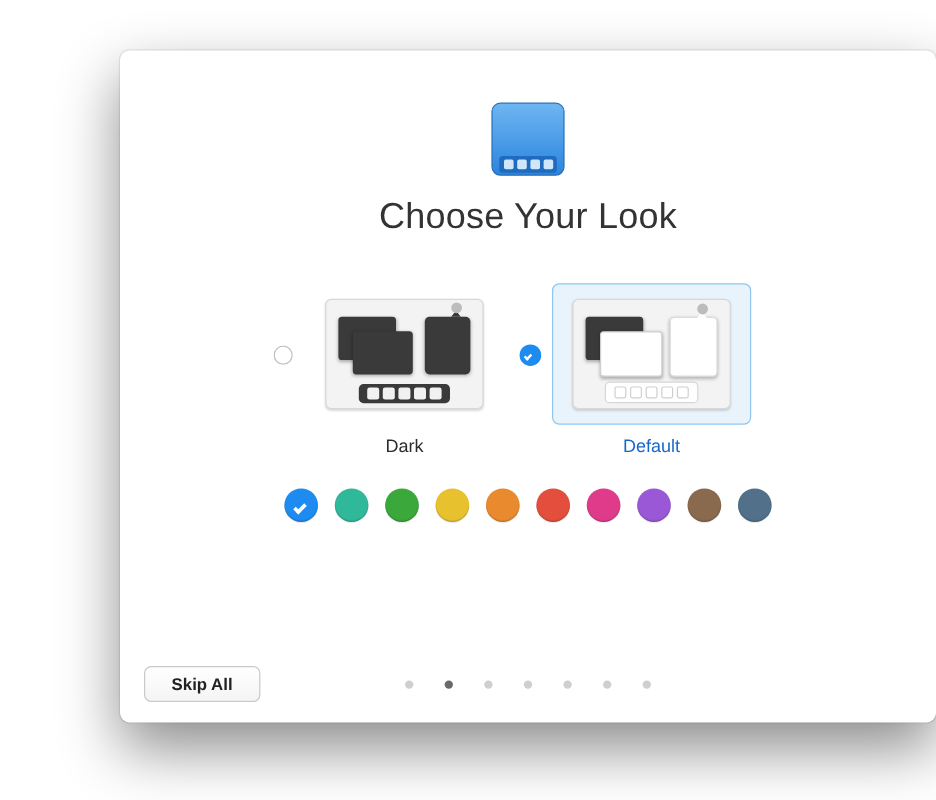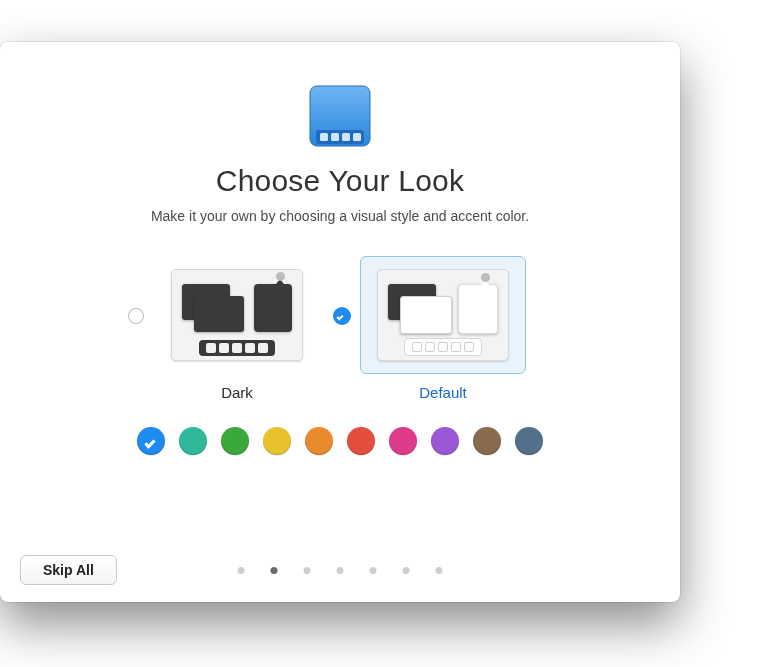--- a/index.html
+++ b/index.html
@@ -9,21 +9,21 @@
     height: 667px;
     background: #ffffff;
     font-family: -apple-system, "Helvetica Neue", Arial, sans-serif;
     -webkit-font-smoothing: antialiased;
   }
   .stage {
     width: 780px;
     height: 667px;
     display: flex;
     align-items: flex-start;
-    justify-content: flex-start;
+    justify-content: flex-end;
   }
   .panel {
     margin-top: 42px;
     width: 680px;
     height: 560px;
     background: #ffffff;
     border-radius: 8px;
     box-shadow: 0 22px 50px rgba(0,0,0,0.45), 0 0 0 1px rgba(0,0,0,0.08);
     position: relative;
     display: flex;
@@ -290,21 +290,20 @@
         <rect x="12" y="50" width="48" height="14" rx="3" fill="#1f6bbd"></rect>
         <rect x="16" y="53" width="8" height="8" rx="1.5" fill="#cfe6fb"></rect>
         <rect x="27" y="53" width="8" height="8" rx="1.5" fill="#cfe6fb"></rect>
         <rect x="38" y="53" width="8" height="8" rx="1.5" fill="#cfe6fb"></rect>
         <rect x="49" y="53" width="8" height="8" rx="1.5" fill="#cfe6fb"></rect>
       </svg>
     </div>
 
     <div class="title">Choose Your Look</div>
     <div class="subtitle">
-      <div>Make it your own by choosing a visual style and accent color.</div>
     </div>
 
     <div class="themes">
 
       <div class="theme-option">
         <div class="radio"></div>
         <div class="theme-card">
           <div class="preview dark">
             <div class="win backwin shadow"></div>
             <div class="win frontwin shadow"></div>

